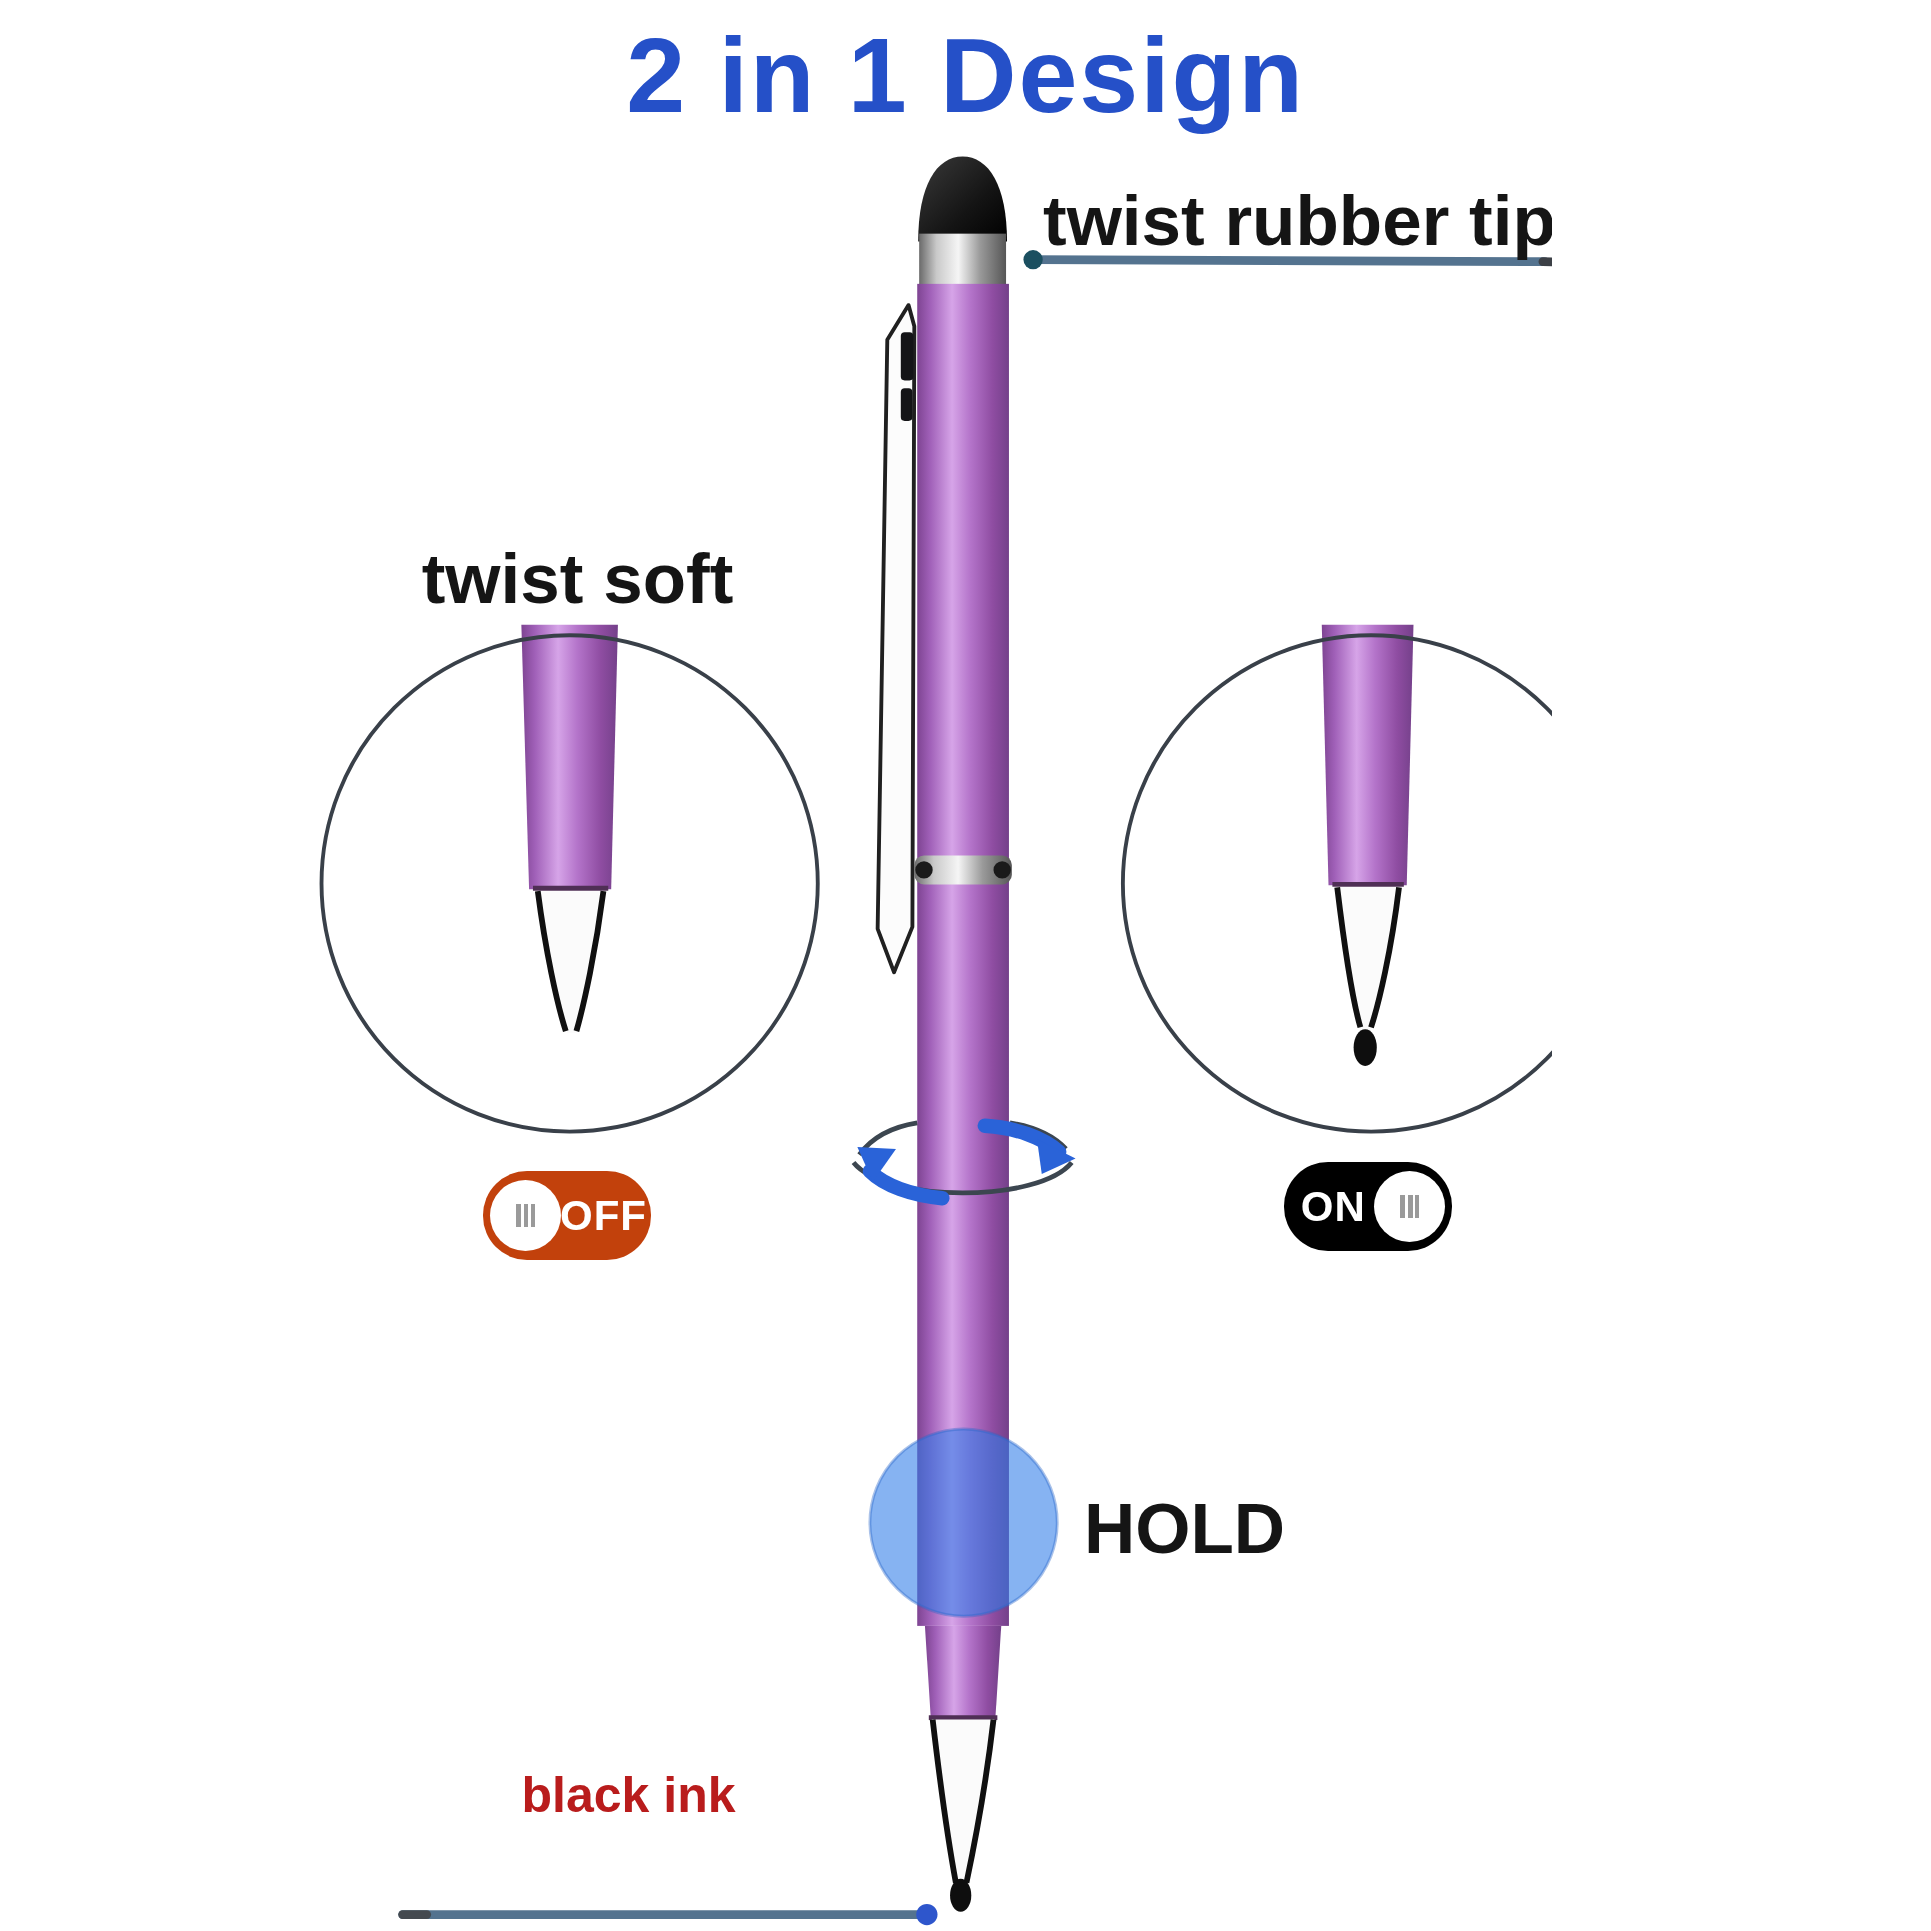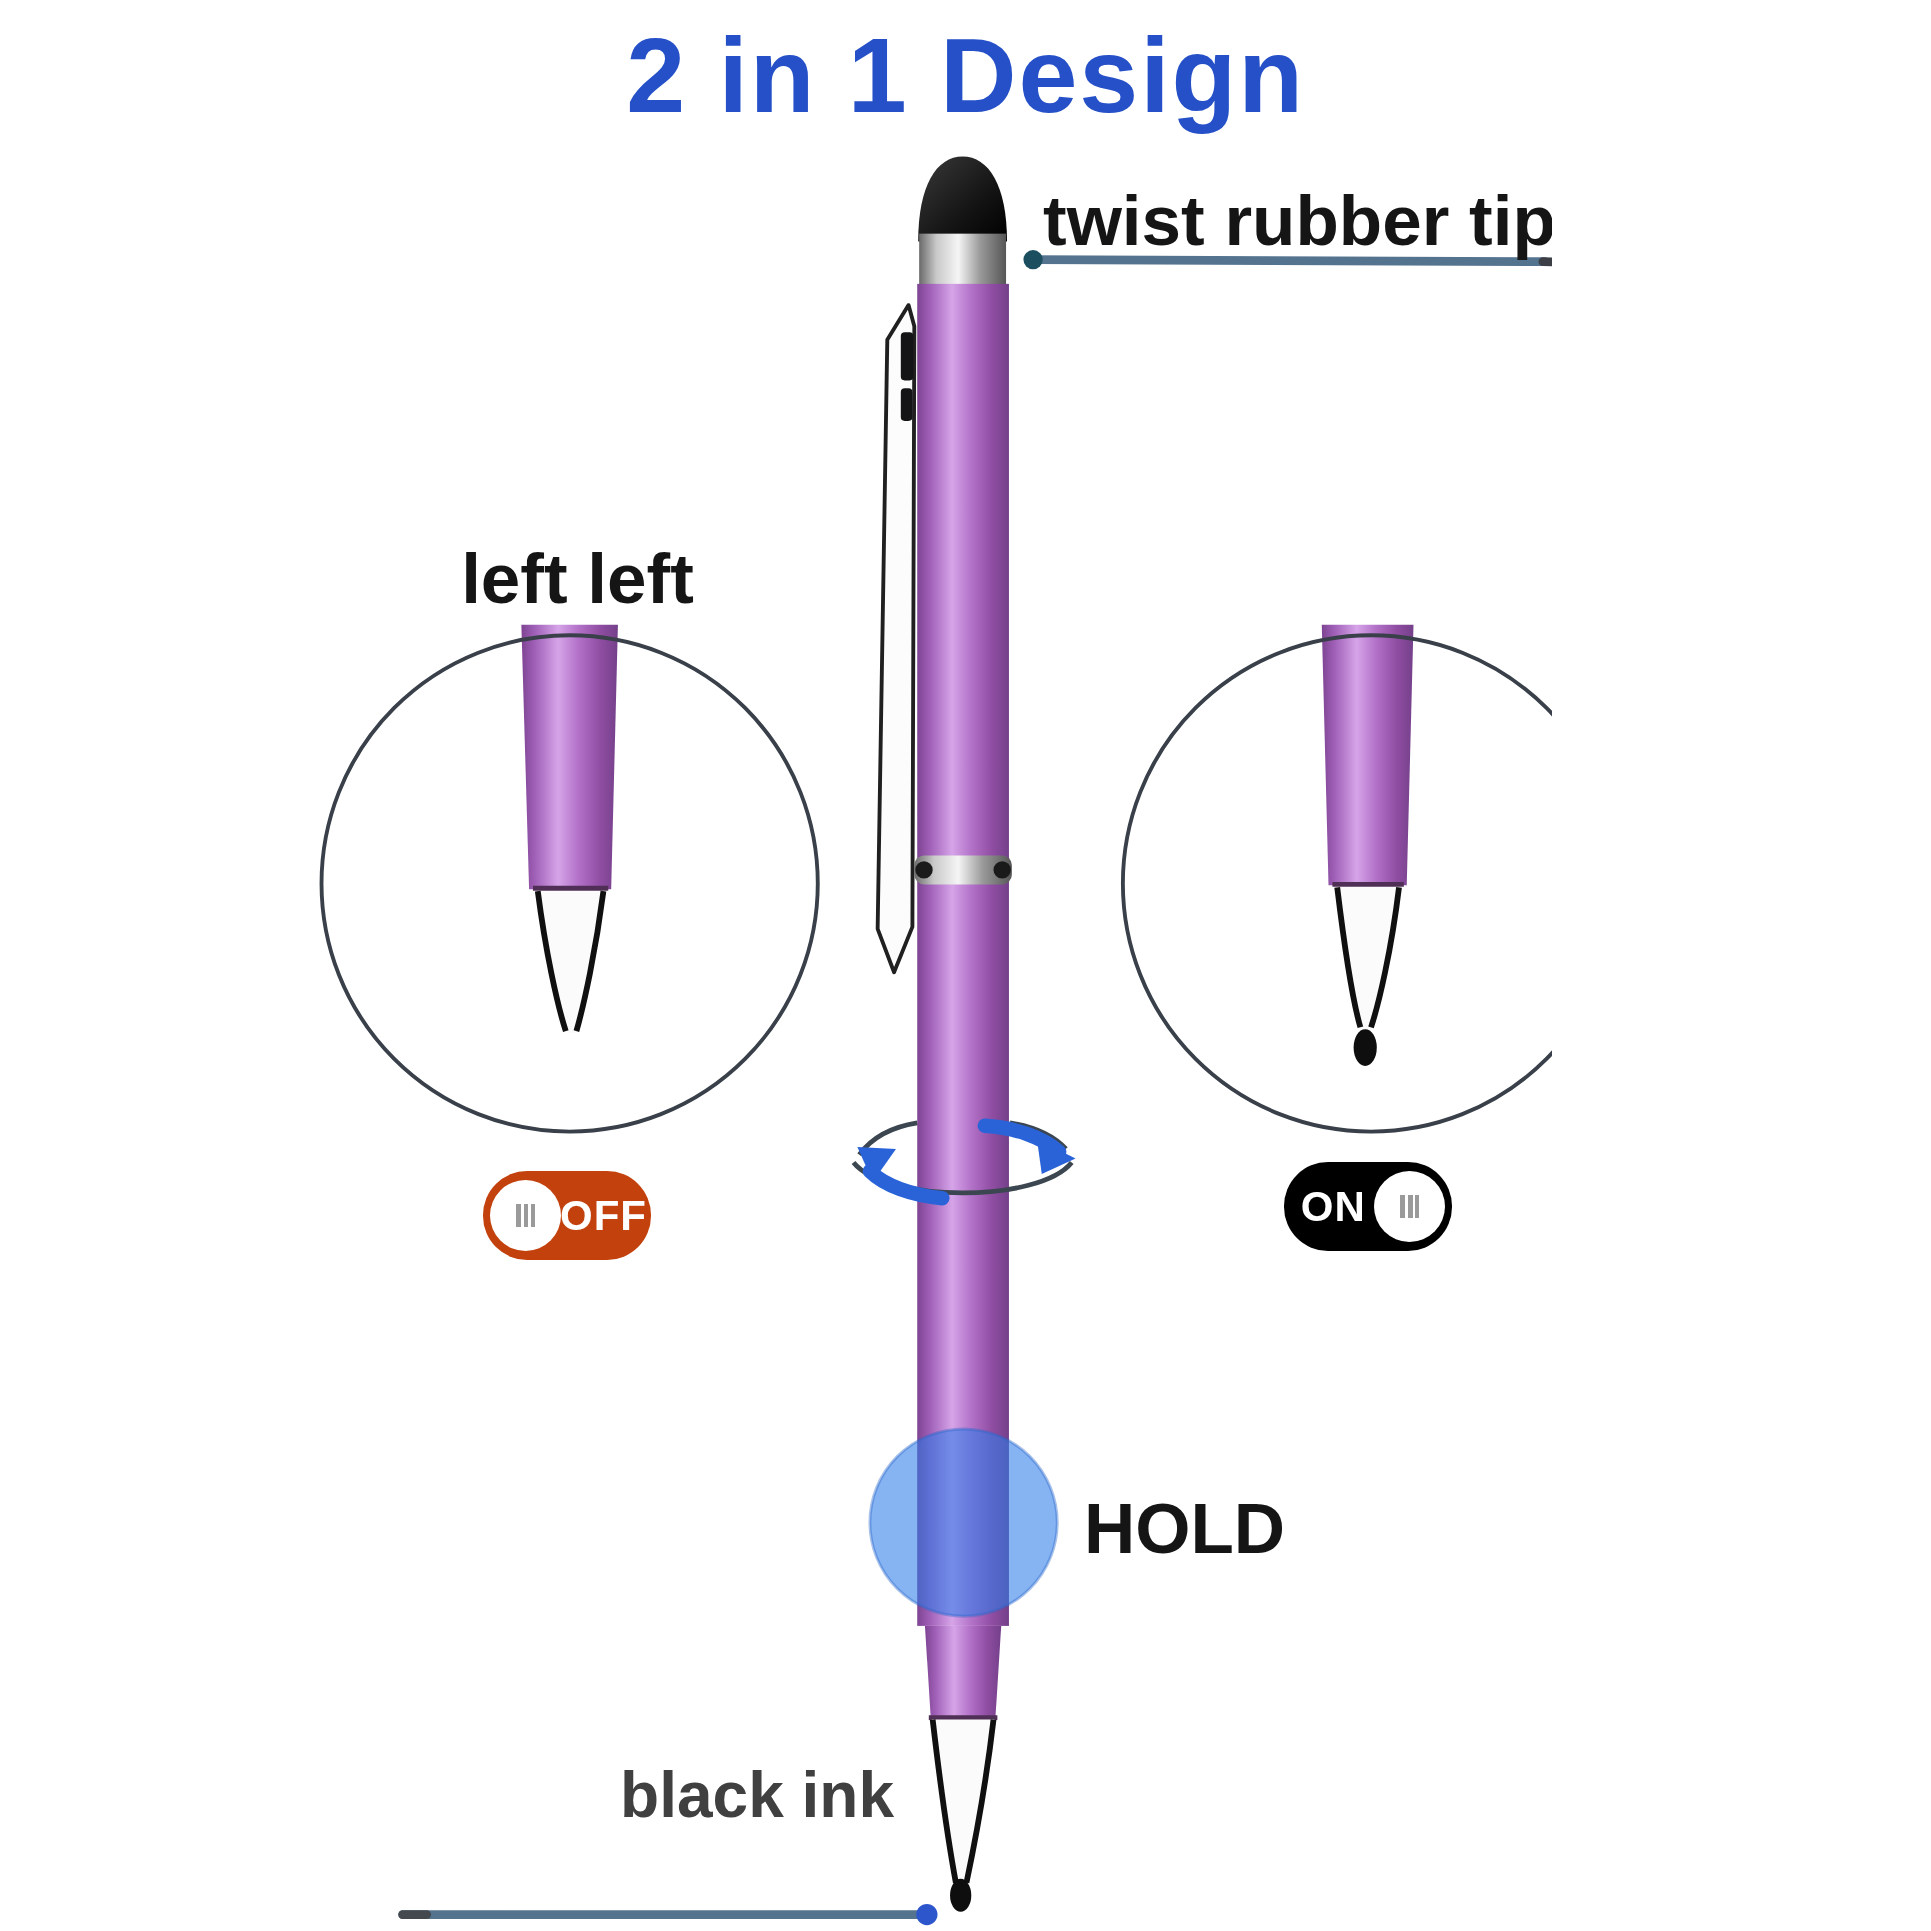--- a/index.html
+++ b/index.html
@@ -59,22 +59,22 @@
   #toggle-off .tlabel{left:77px;width:87px;}
   #toggle-on{left:1284px;top:1162px;}
   #toggle-on .knob{left:90px;}
   #toggle-on .tlabel{left:5.8px;width:87px;}
   #lbl-soft{left:1043px;top:185px;}
   #lbl-twist-left{left:336px;top:543px;width:483px;text-align:center;}
   #lbl-twist-right{left:1130px;top:541px;width:483px;text-align:center;}
   #lbl-hold{left:1084px;top:1493px;}
   #lbl-ballpoint{
     position:absolute;left:363px;top:1761px;width:531px;
-    text-align:right;font-weight:bold;color:#404040;
-    font-size:64px;line-height:68px;white-space:nowrap;
+    text-align:center;font-weight:bold;color:#b91c1c;
+    font-size:50px;line-height:68px;white-space:nowrap;
   }
 </style>
 </head>
 <body>
 
 <div id="stage">
 
   <svg id="art" viewBox="0 0 2000 2000">
     <defs>
       <linearGradient id="gradBarrel" x1="0" y1="0" x2="1" y2="0">
@@ -164,21 +164,21 @@
     <g>
       <path d="M417,1983 L950,1983" stroke="#54738f" stroke-width="9" stroke-linecap="round"></path>
       <path d="M417,1983 L442,1983" stroke="#44494f" stroke-width="9" stroke-linecap="round"></path>
       <circle cx="960" cy="1983" r="11" fill="#2e56cc"></circle>
     </g>
   </svg>
 
   <div id="title" style="color: rgb(37, 80, 200);">2 in 1 Design</div>
 
   <div id="lbl-soft" class="lbl">twist rubber tip</div>
-  <div id="lbl-twist-left" class="lbl">left left</div>
+  <div id="lbl-twist-left" class="lbl">twist soft</div>
   <div id="lbl-hold" class="lbl">HOLD</div>
 
   <div id="lbl-ballpoint">
     <div>black ink</div>
   </div>
 
   <div id="toggle-off" class="toggle" style="background: #c2410c; margin-top: 8px;">
     <div class="knob">
       <div class="grip"></div>
     </div>

